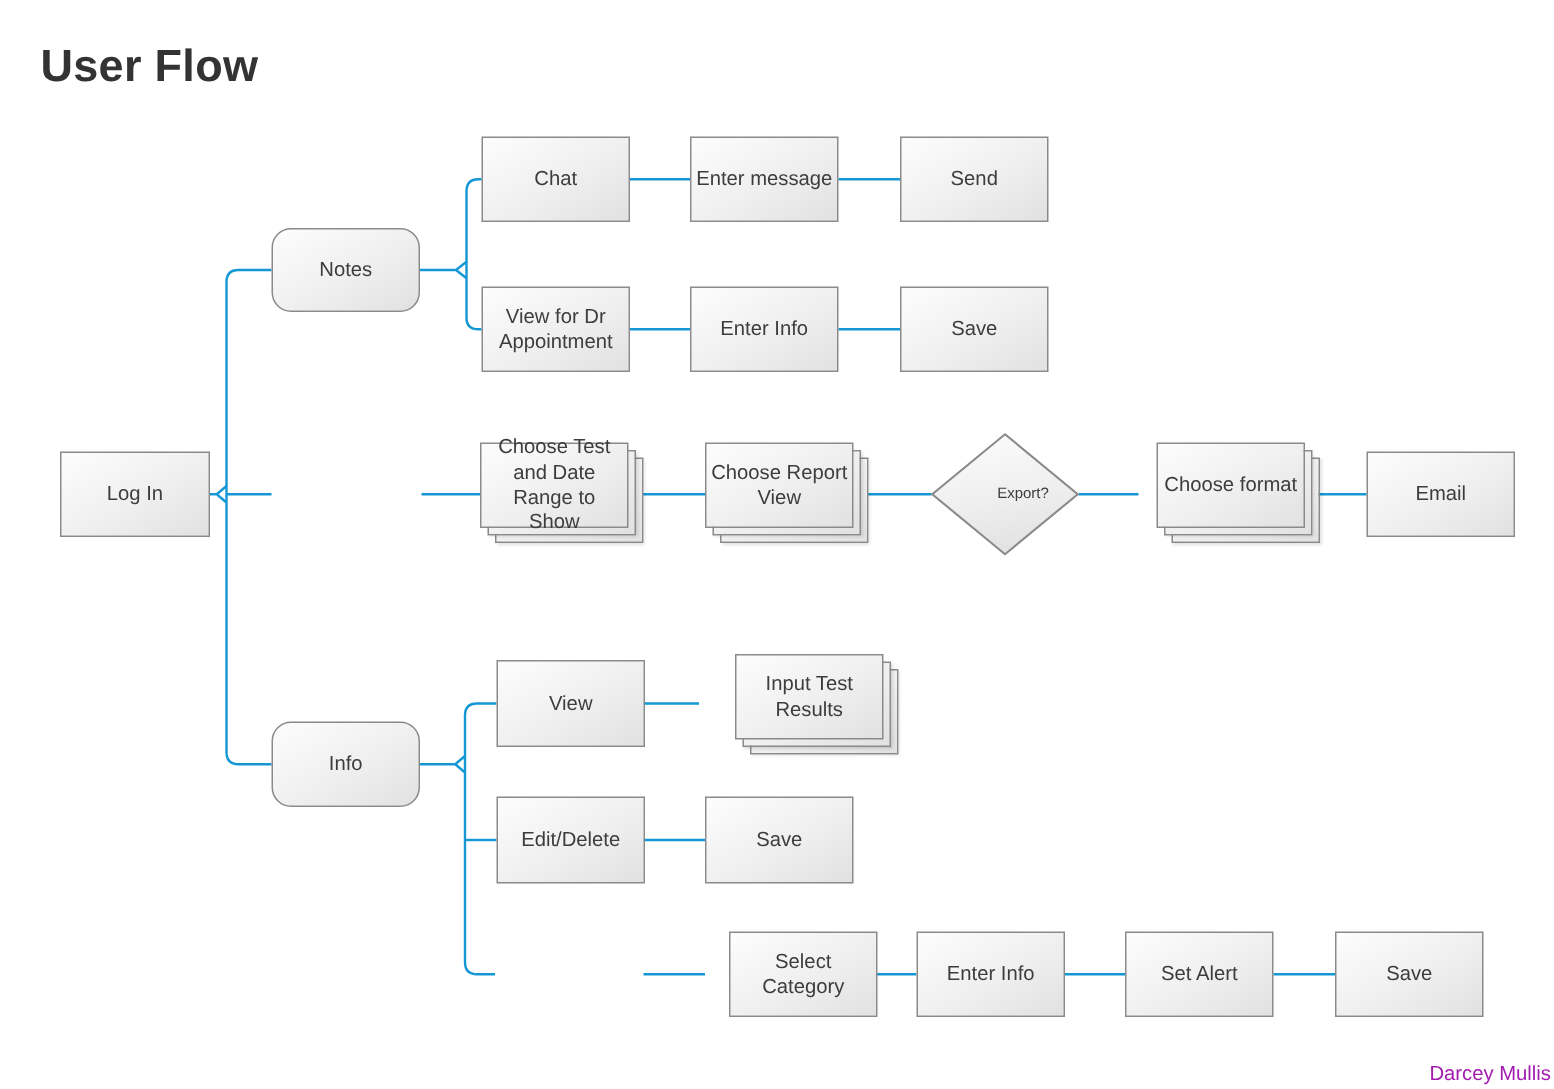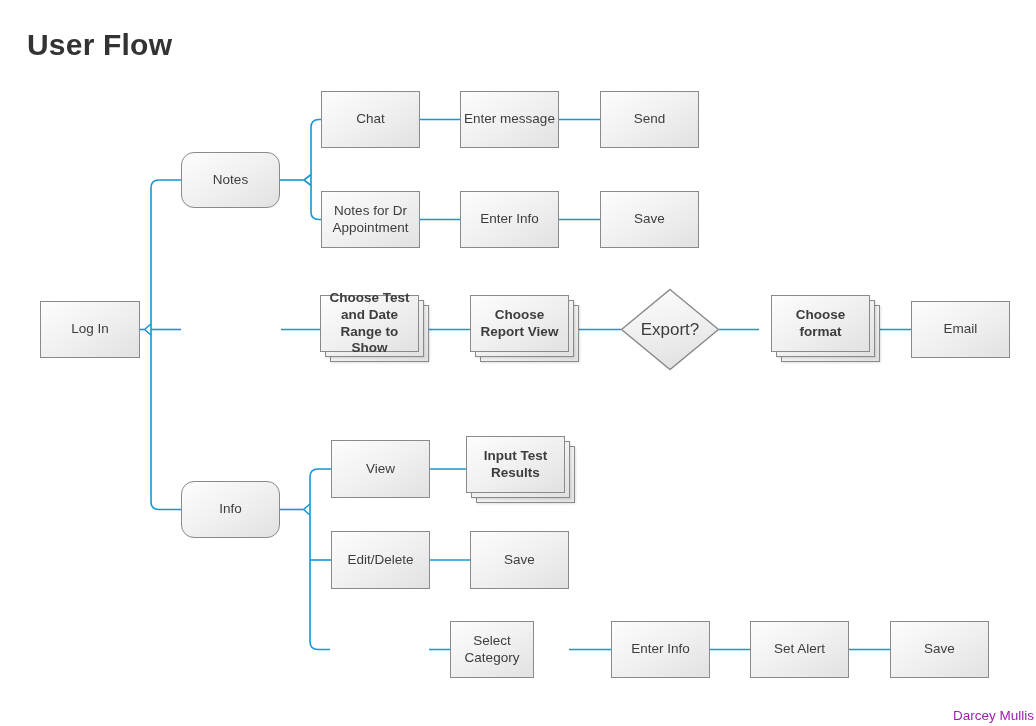--- a/index.html
+++ b/index.html
@@ -23,28 +23,28 @@
   .node {
     position:absolute; box-sizing:border-box;
     background:linear-gradient(150deg,#fdfdfd 0%,#efefef 55%,#e1e1e1 100%);
     border:1px solid var(--box-border,#8a8a8a);
     display:flex; align-items:center; justify-content:center;
     text-align:center; font-size:13.5px; line-height:1.25;
     color:var(--text,#3d3d3d); padding:2px 3px;
   }
   .rounded { border-radius:13px; }
   .stack { position:absolute; }
-  .stack .node { left:0; top:0; width:100%; height:100%; padding:2px 3px;font-weight:bold; }
+  .stack .node { left:0; top:0; width:100%; height:100%; padding:2px 3px; }
   .stack .layer { box-shadow:1px 1px 2px rgba(0,0,0,0.12); }
   .diamond { position:absolute; }
   .diamond svg { position:absolute; left:0; top:0; width:100%; height:100%; }
   .dlabel {
-    position:absolute; left:0; top:0; width:100%; height:100%;
+    position:absolute; left:12px; top:0; width:100%; height:100%;
     display:flex; align-items:center; justify-content:center;
-    font-size:17px; color:var(--text,#3d3d3d);
+    font-size:10px; color:var(--text,#3d3d3d);
   }
 </style>
 </head>
 <body>
 
 <div class="canvas">
 
   <h1 class="page-title">User Flow</h1>
 
   <svg class="wires" xmlns="http://www.w3.org/2000/svg">
@@ -94,21 +94,21 @@
     <span>Chat</span>
   </div>
   <div class="node" style="left:460px;top:91px;width:99px;height:57px">
     <span>Enter message</span>
   </div>
   <div class="node" style="left:600px;top:91px;width:99px;height:57px">
     <span>Send</span>
   </div>
 
   <div class="node" style="left:321px;top:191px;width:99px;height:57px">
-    <span>Notes for Dr Appointment</span>
+    <span>View for Dr Appointment</span>
   </div>
   <div class="node" style="left:460px;top:191px;width:99px;height:57px">
     <span>Enter Info</span>
   </div>
   <div class="node" style="left:600px;top:191px;width:99px;height:57px">
     <span>Save</span>
   </div>
 
   <div class="stack" style="left:320px;top:295px;width:99px;height:57px">
     <div class="node layer" style="transform:translate(10px,10px)"></div>
@@ -148,36 +148,36 @@
     </div>
   </div>
 
   <div class="node" style="left:911px;top:301px;width:99px;height:57px">
     <span>Email</span>
   </div>
 
   <div class="node" style="left:331px;top:440px;width:99px;height:58px">
     <span>View</span>
   </div>
-  <div class="stack" style="left:466px;top:436px;width:99px;height:57px">
+  <div class="stack" style="left:490px;top:436px;width:99px;height:57px">
     <div class="node layer" style="transform:translate(10px,10px)"></div>
     <div class="node layer" style="transform:translate(5px,5px)"></div>
     <div class="node">
       <span>Input Test Results</span>
     </div>
   </div>
 
   <div class="node" style="left:331px;top:531px;width:99px;height:58px">
     <span>Edit/Delete</span>
   </div>
   <div class="node" style="left:470px;top:531px;width:99px;height:58px">
     <span>Save</span>
   </div>
 
-  <div class="node" style="left:450px;top:621px;width:84px;height:57px">
+  <div class="node" style="left:486px;top:621px;width:99px;height:57px">
     <span>Select Category</span>
   </div>
   <div class="node" style="left:611px;top:621px;width:99px;height:57px">
     <span>Enter Info</span>
   </div>
   <div class="node" style="left:750px;top:621px;width:99px;height:57px">
     <span>Set Alert</span>
   </div>
   <div class="node" style="left:890px;top:621px;width:99px;height:57px">
     <span>Save</span>

